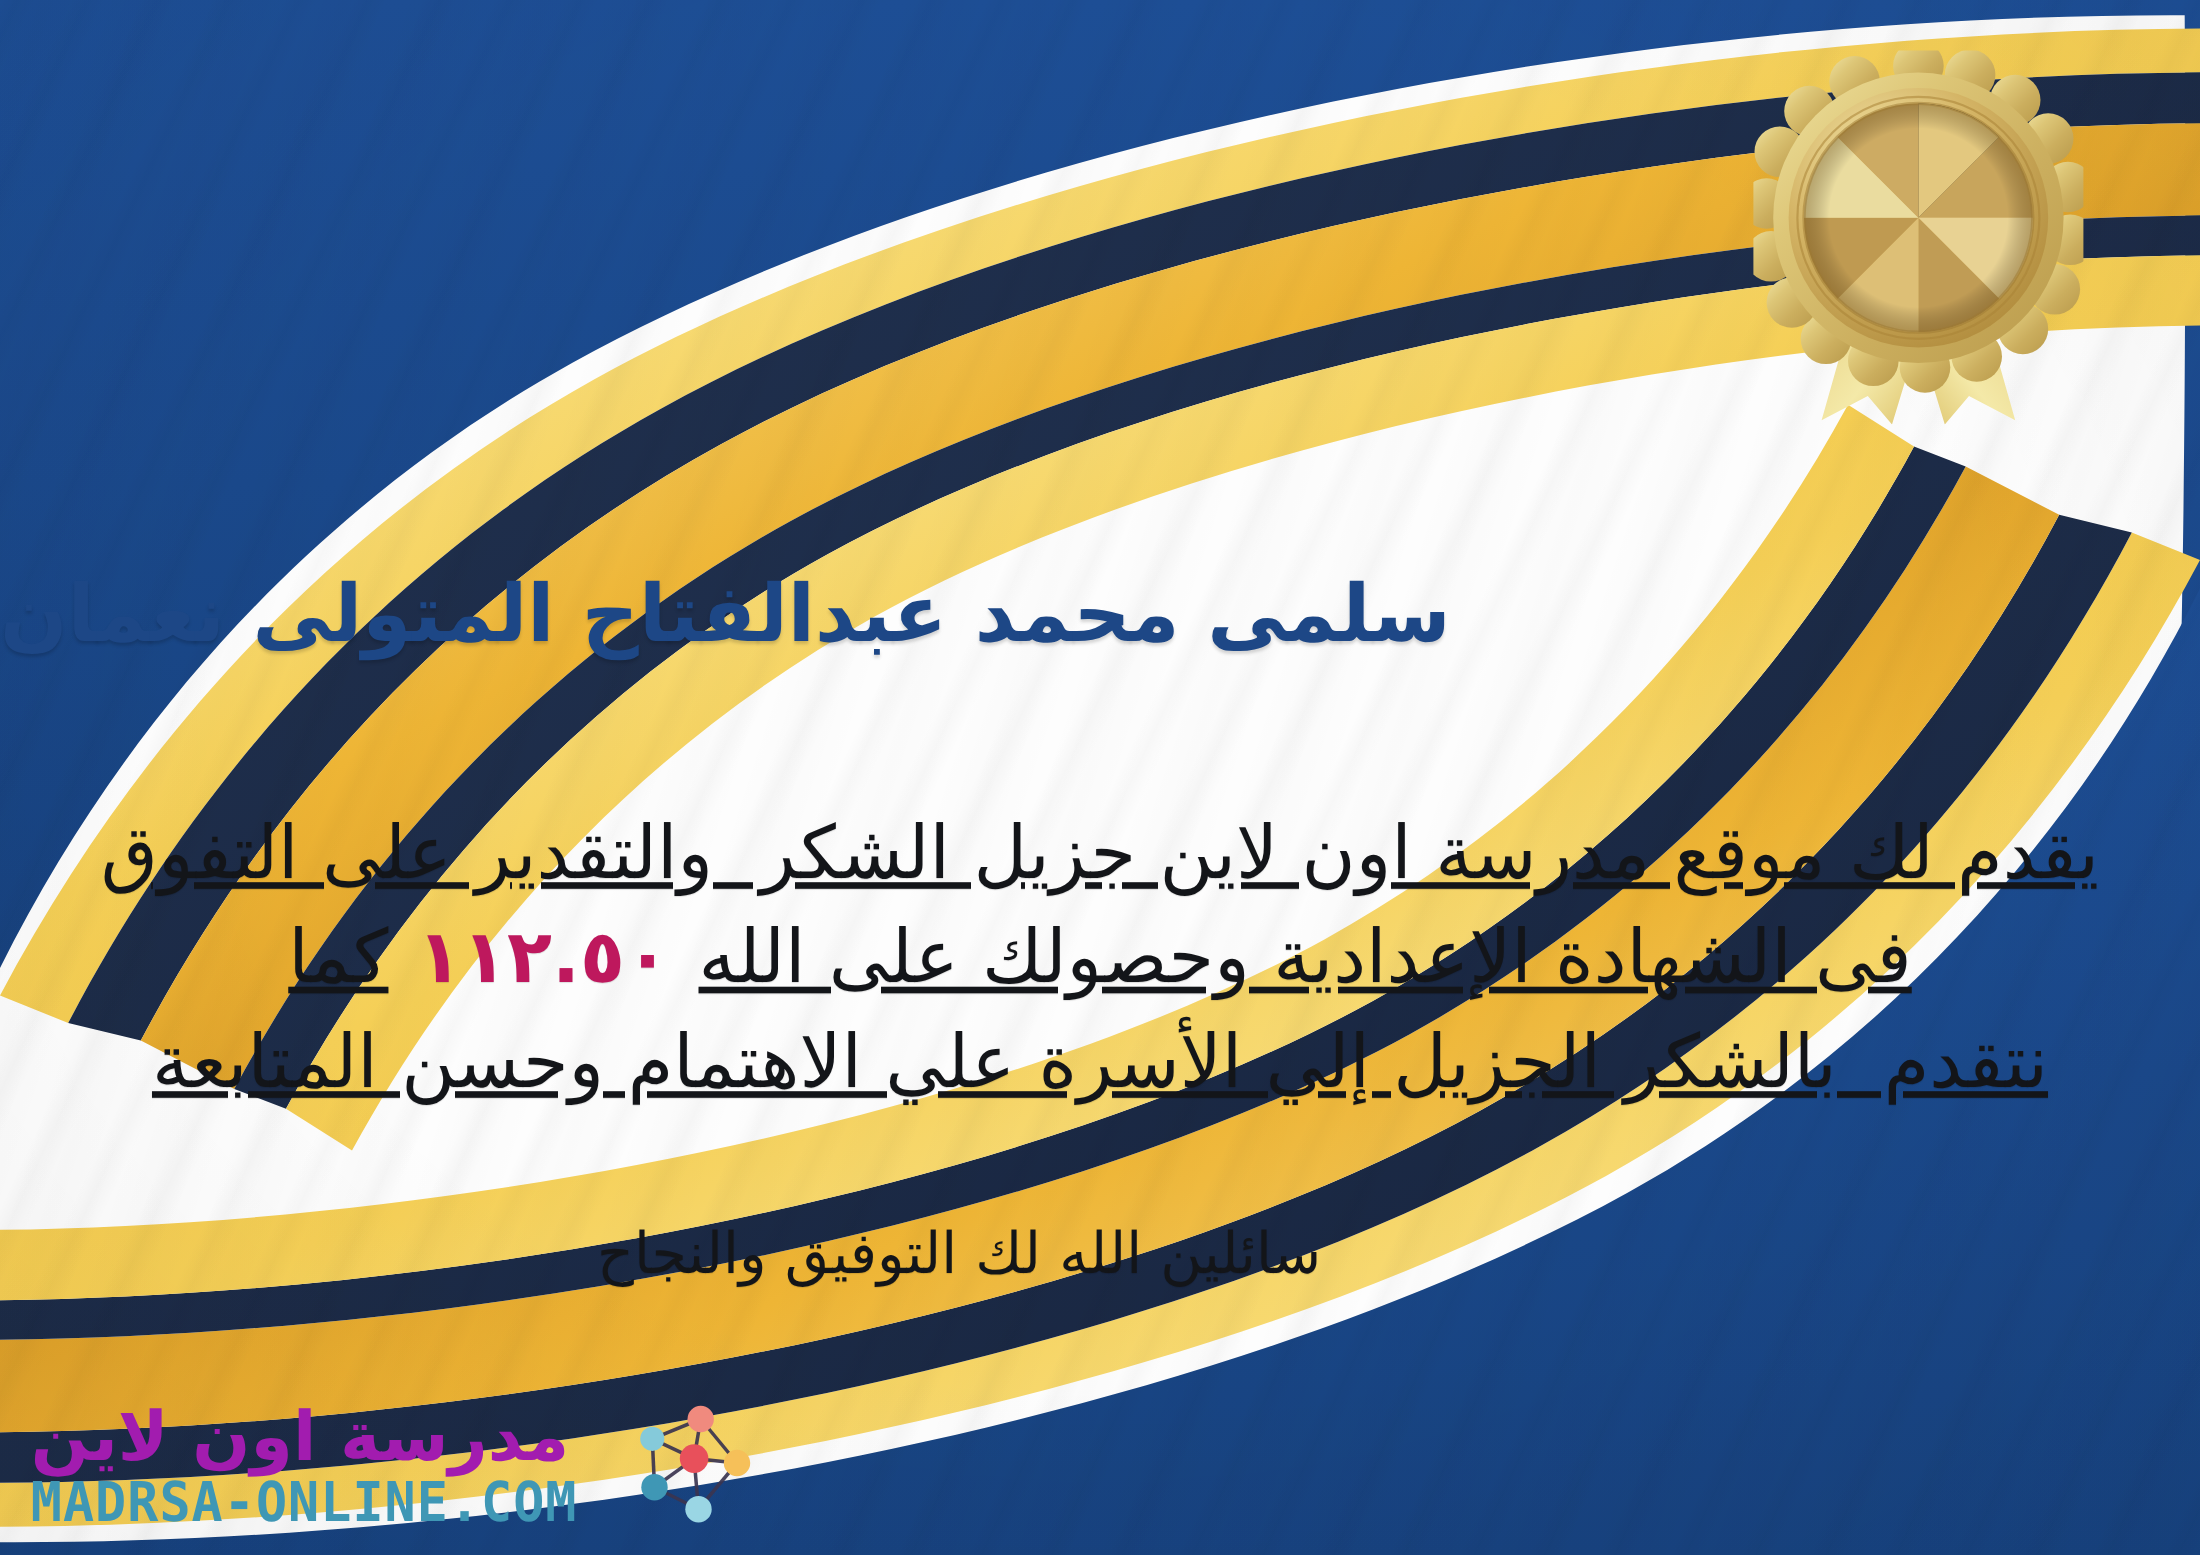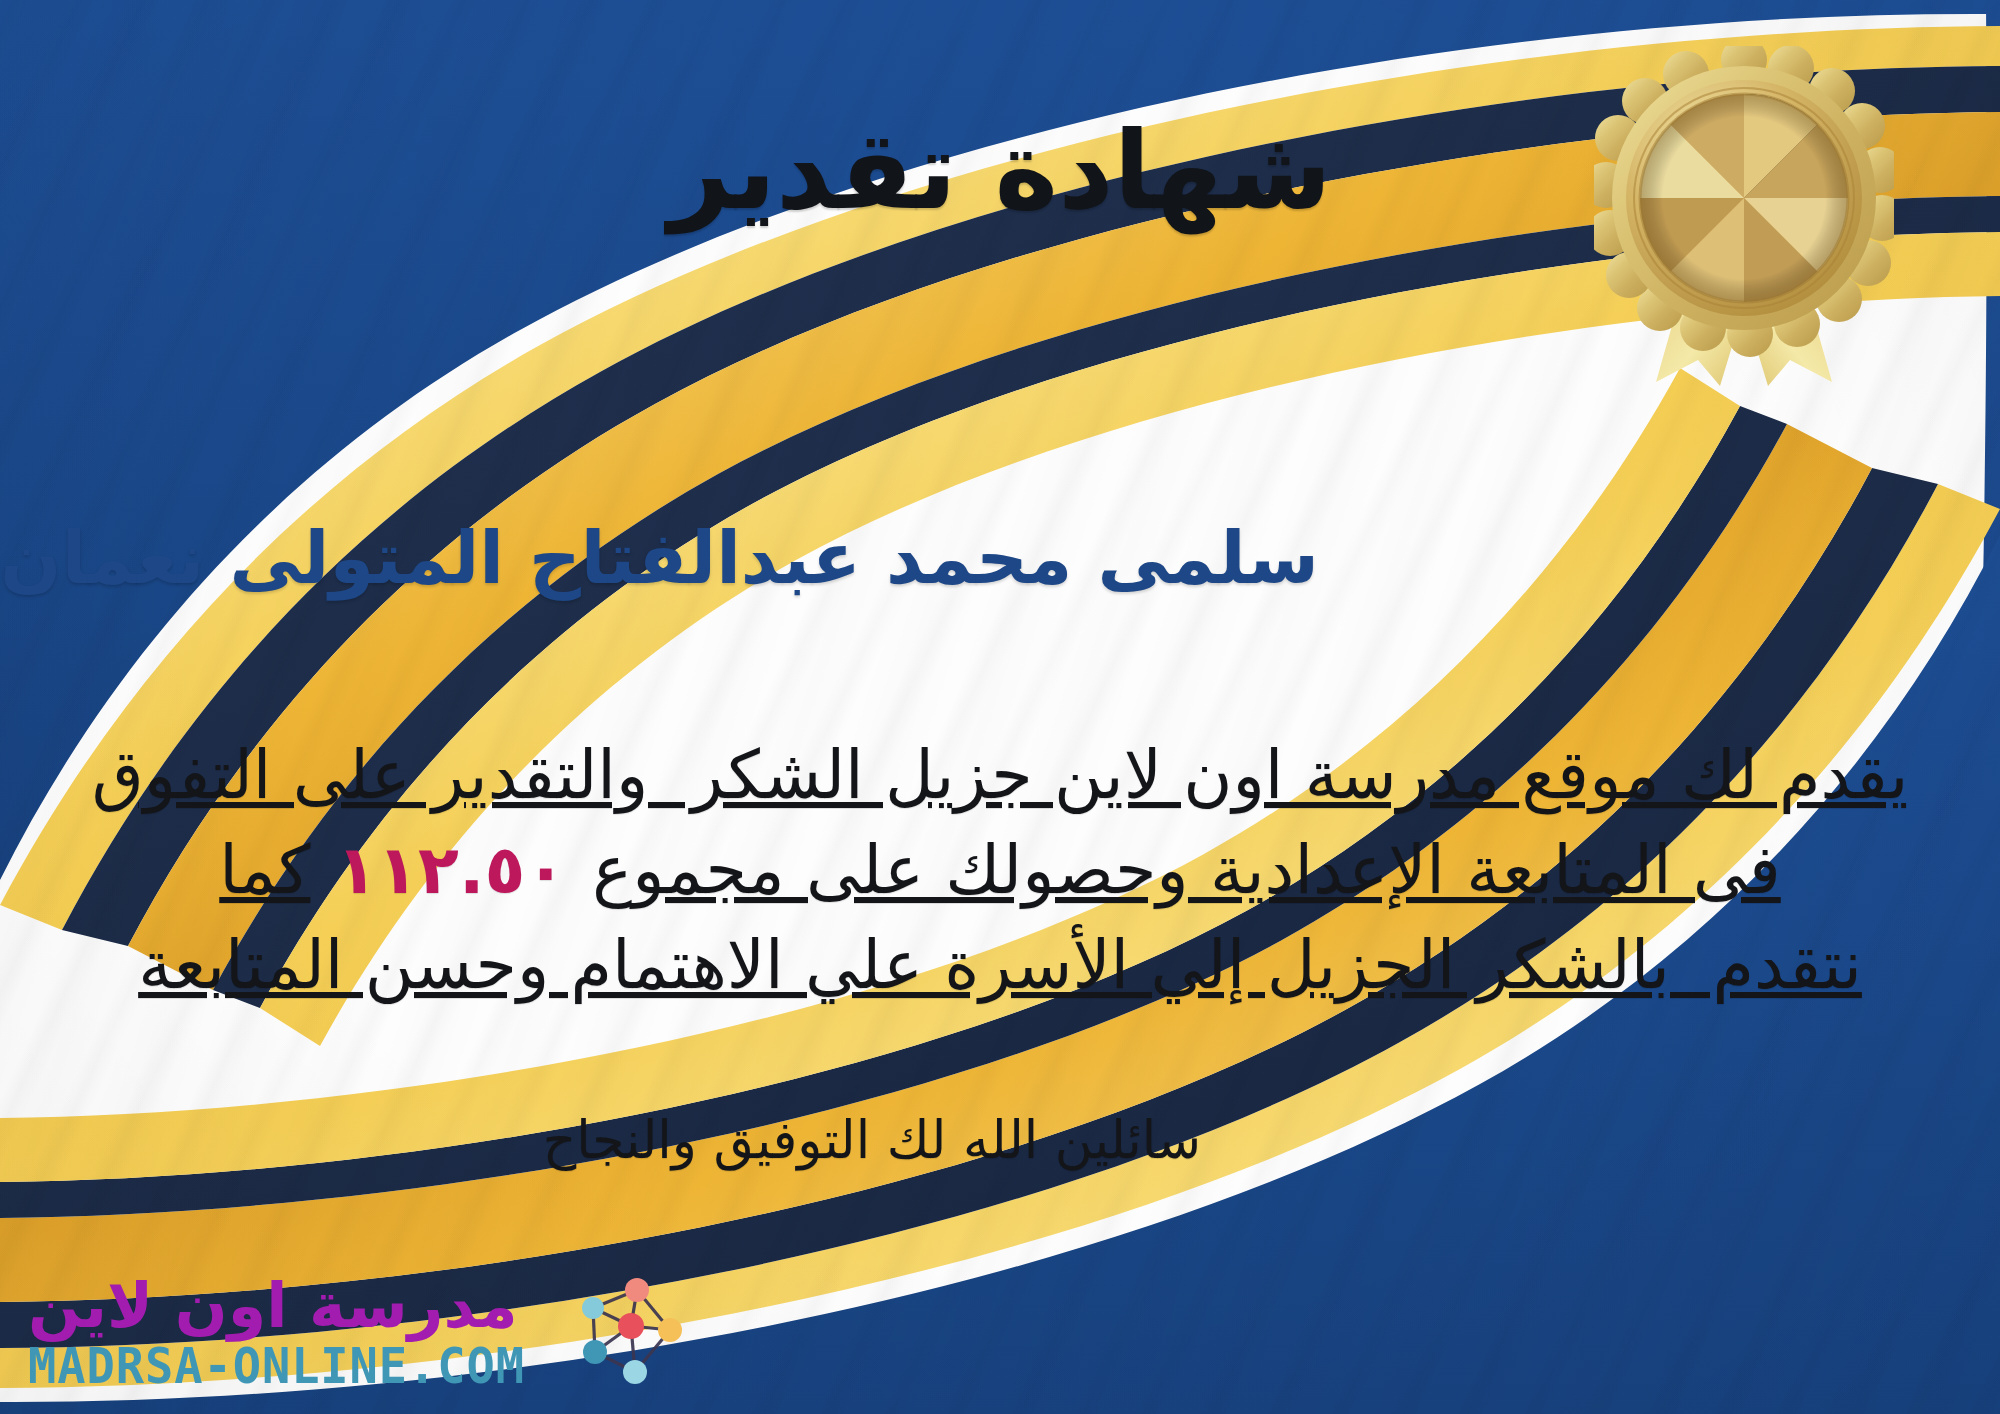--- a/index.html
+++ b/index.html
@@ -291,27 +291,26 @@
           <path d="M0,0 L-104,0 A104,104 0 0,1 -73.5,-73.5 Z" fill="#eadc9f"></path>
           <path d="M0,0 L-73.5,-73.5 A104,104 0 0,1 0,-104 Z" fill="#cdab63"></path>
           <circle cx="0" cy="0" r="104" fill="url(#innerShadow)"></circle>
           <circle cx="0" cy="0" r="104" fill="none" stroke="#9d7a31" stroke-width="3" opacity="0.5"></circle>
         </g>
       </g>
     </svg>
   </div>
 
   <div class="content">
-    <div class="cert-title">شهادة تقدير</div>
 
     <div class="student-name">سلمى محمد عبدالفتاح المتولى نعمان</div>
 
     <div class="body-block">
       <div class="body-line">يقدم لك موقع مدرسة اون لاين جزيل الشكر  والتقدير على التفوق</div>
-      <div class="body-line"><span>فى المتابعة الإعدادية وحصولك على مجموع</span><span class="score">١١٢.٥٠</span><span>كما</span></div>
+      <div class="body-line"><span>فى الشهادة الإعدادية وحصولك على الله</span><span class="score">١١٢.٥٠</span><span>كما</span></div>
       <div class="body-line">نتقدم  بالشكر الجزيل إلي الأسرة علي الاهتمام وحسن المتابعة</div>
     </div>
 
     <div class="closing">سائلين الله لك التوفيق  والنجاح</div>
 
     <div class="brand">
       <div class="brand-icon">
         <svg width="118" height="118" viewBox="0 0 118 118" xmlns="http://www.w3.org/2000/svg">
           <g stroke="#3b3550" stroke-width="3.2" fill="none" opacity="0.92">
             <line x1="22" y1="34" x2="66" y2="16"></line>

